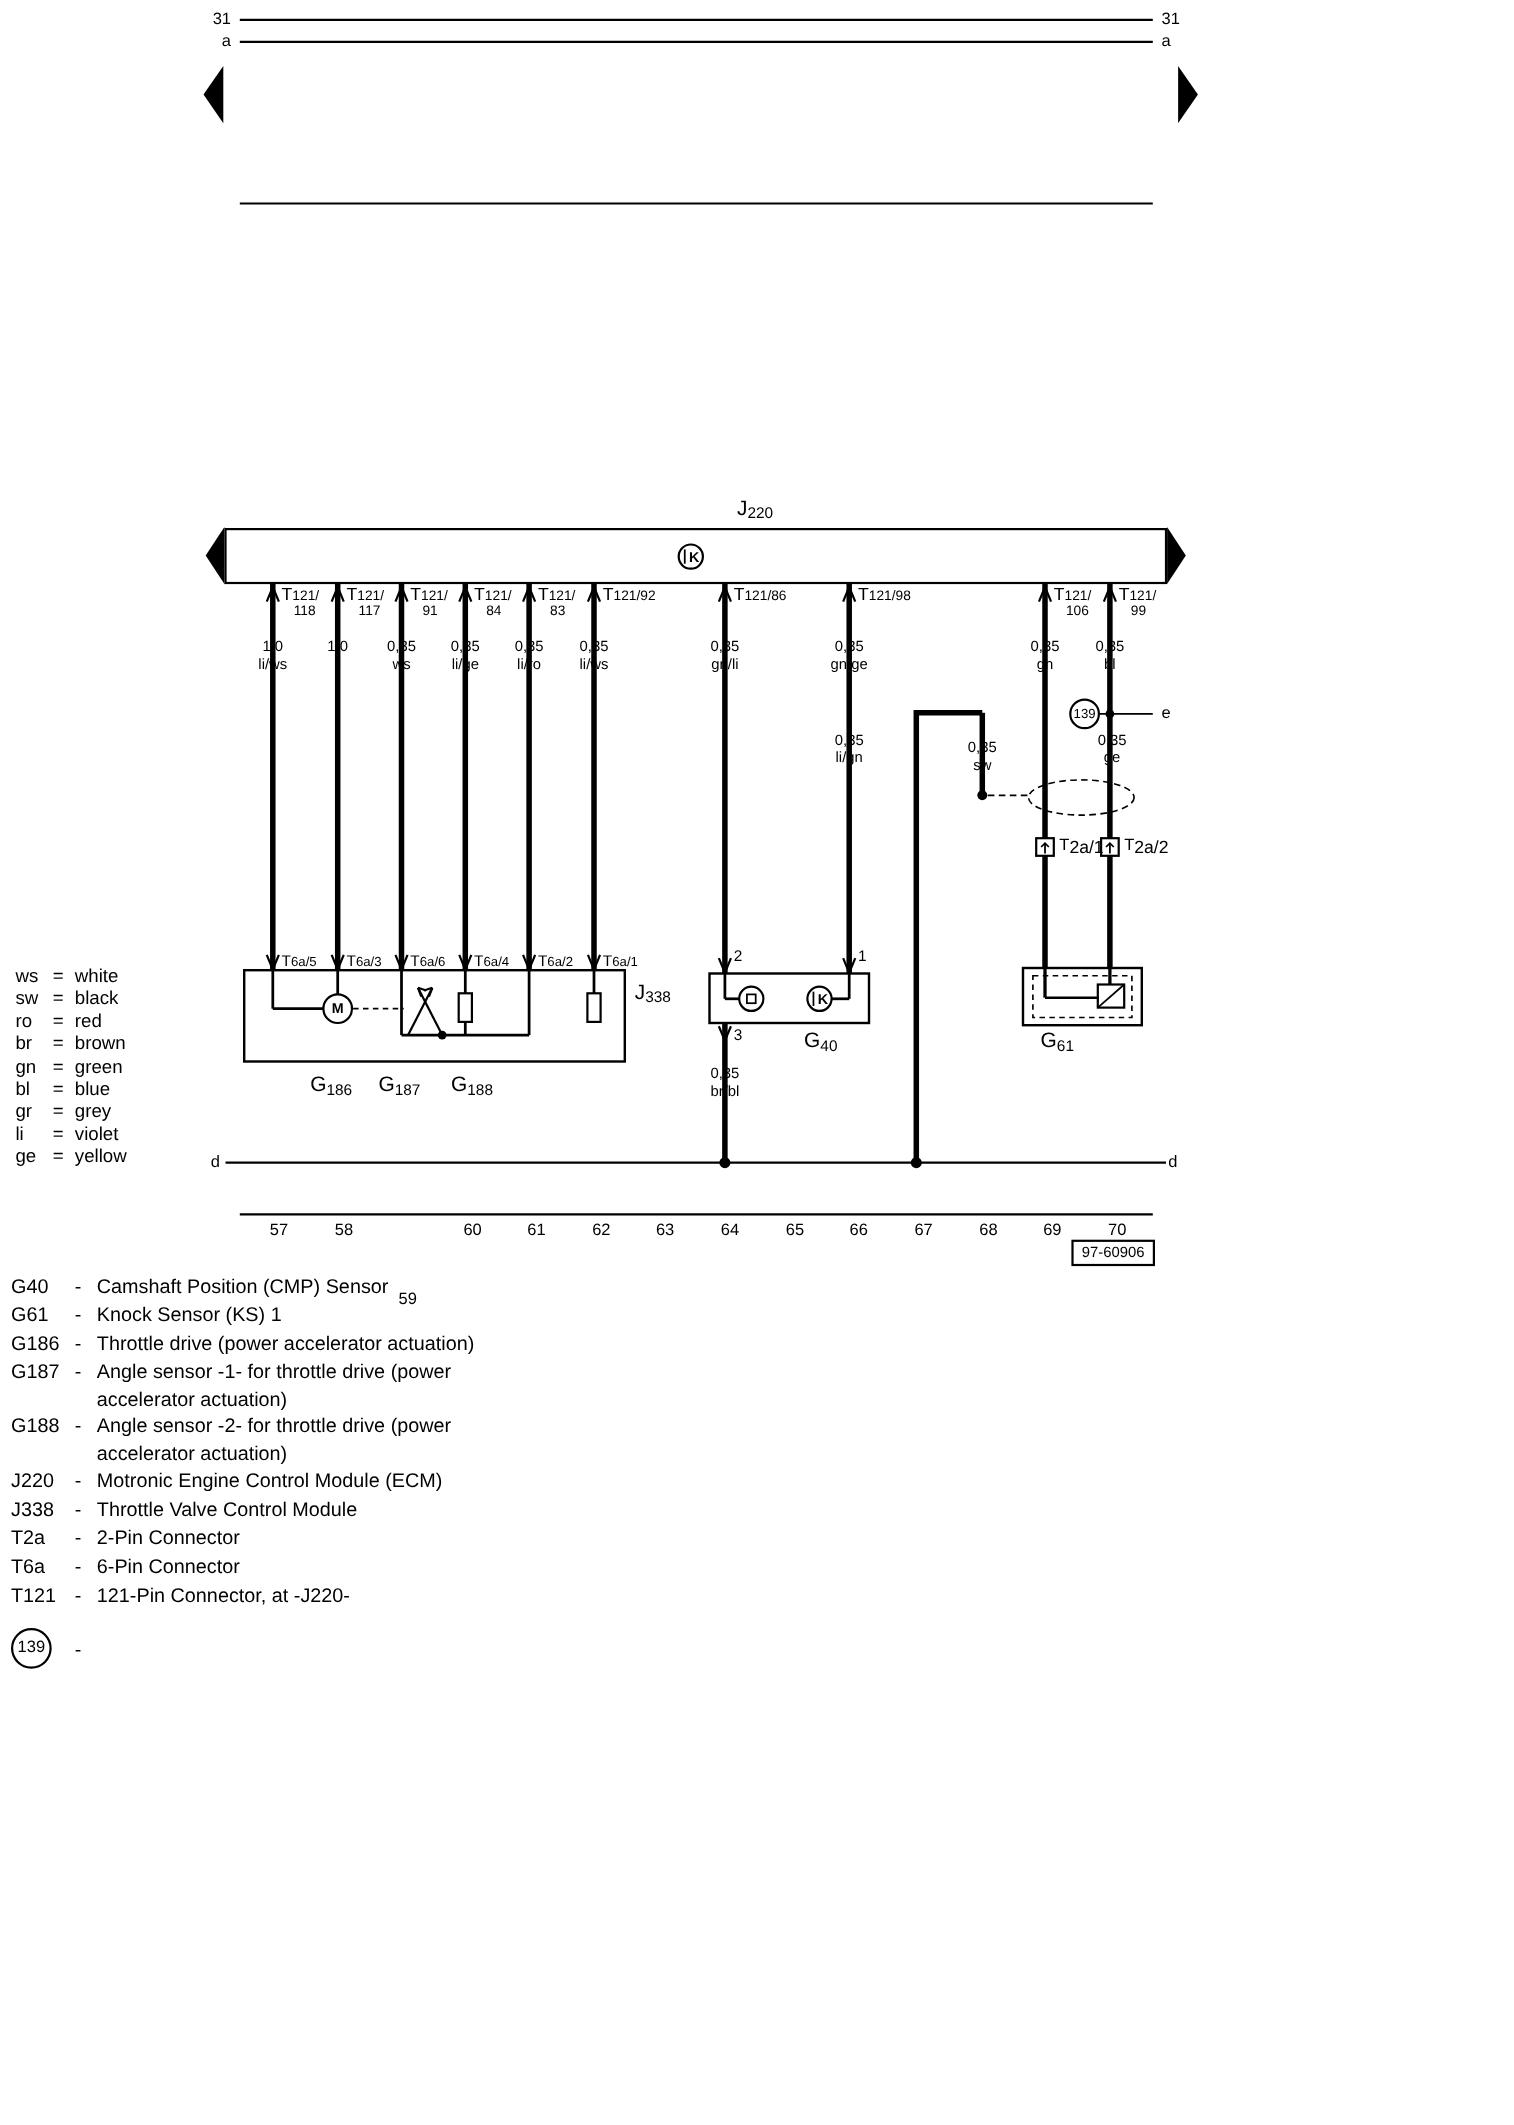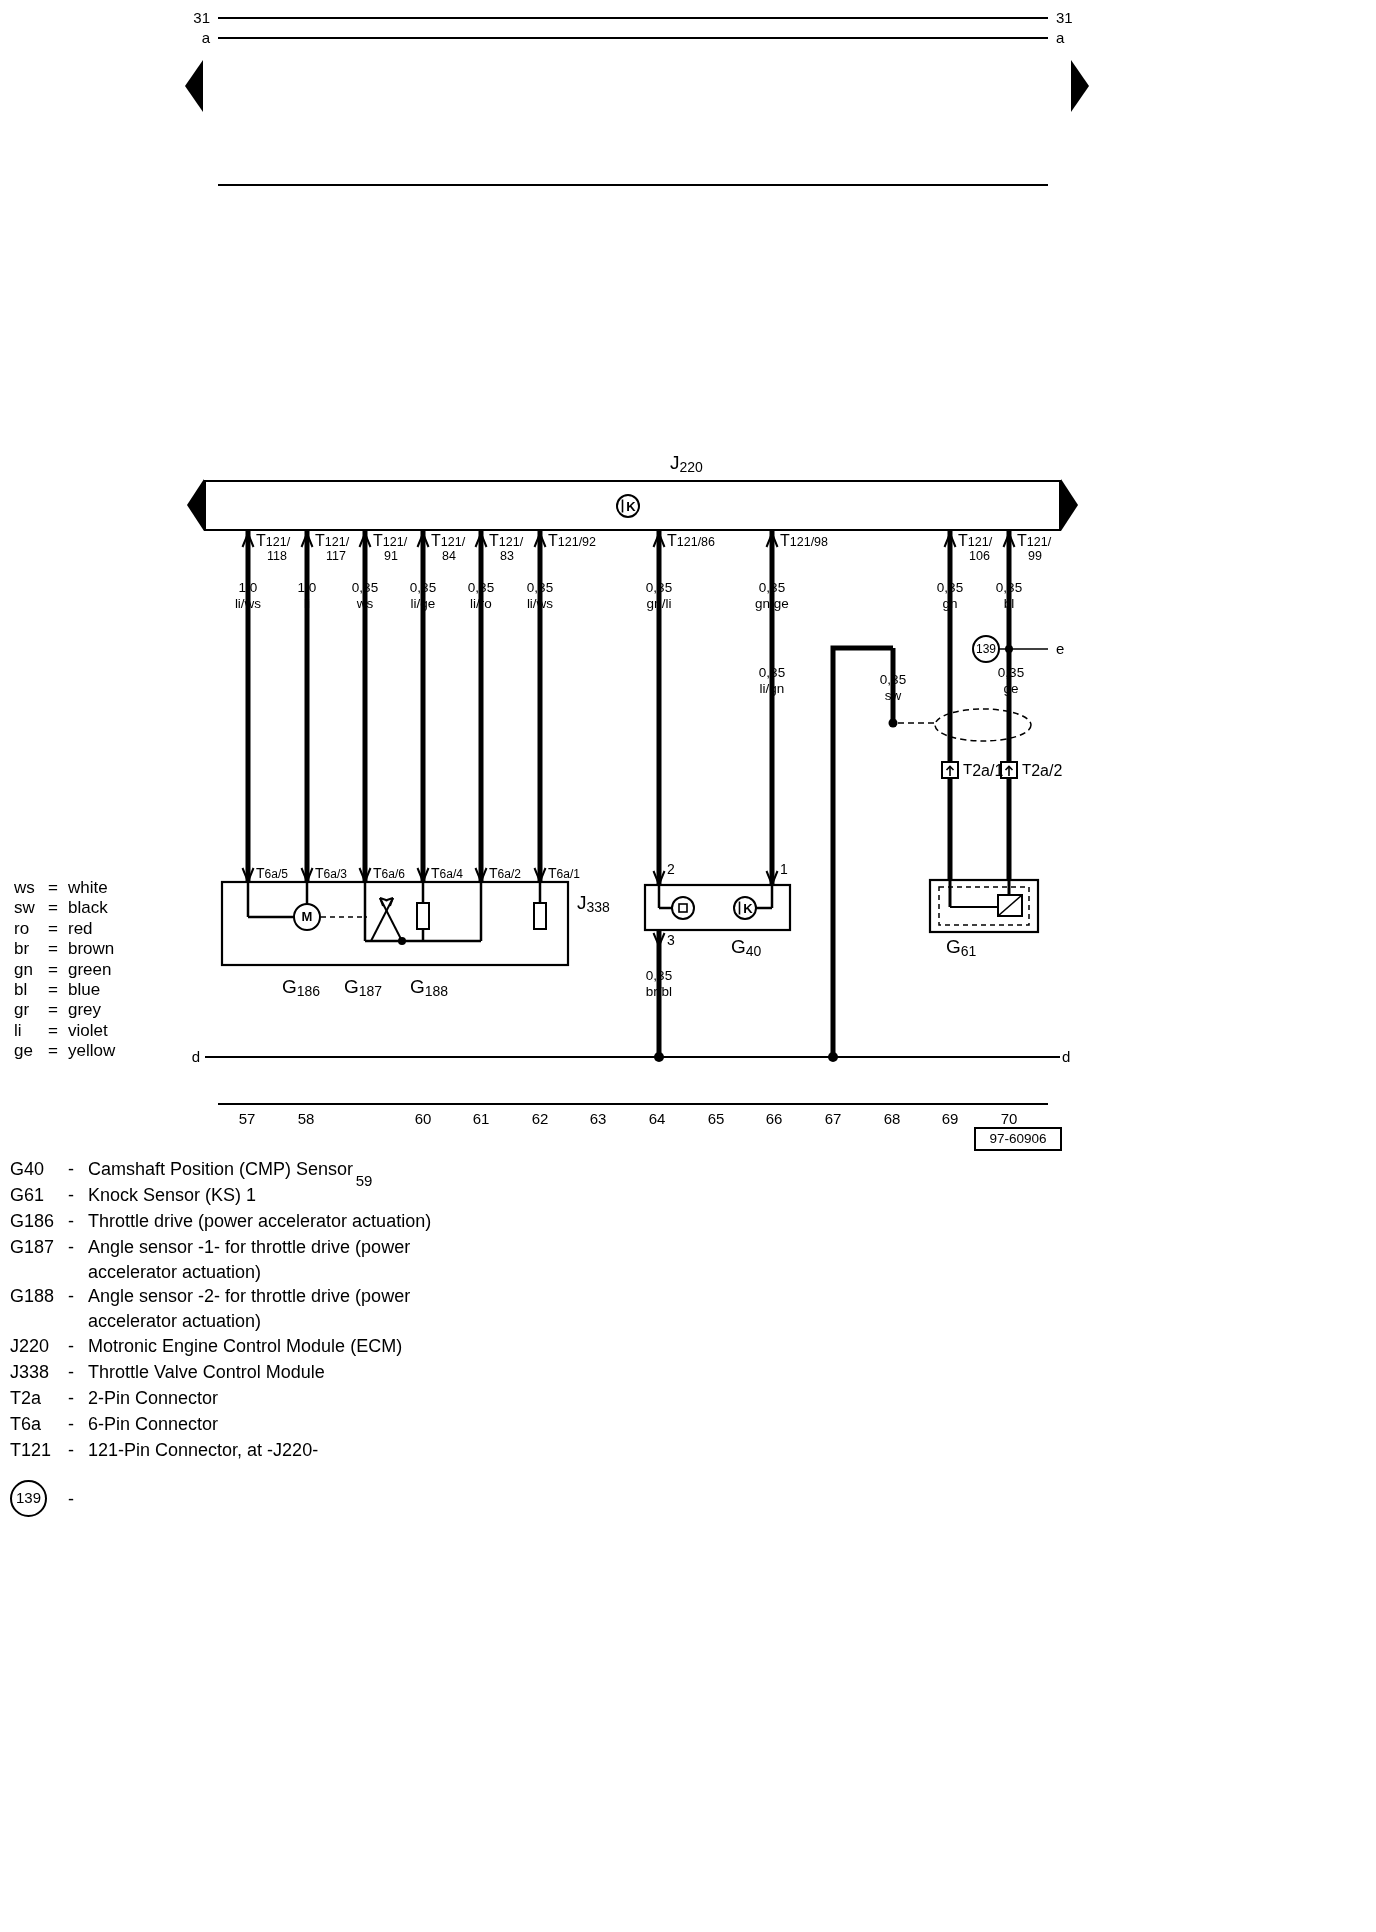--- a/index.html
+++ b/index.html
@@ -18,22 +18,22 @@
   .knum{font-size:12px;width:26px;text-align:center}
   .ksym{font-size:13px;font-weight:bold;width:12px;text-align:center}
   .msym{font-size:13px;font-weight:bold;width:16px;text-align:center}
   .cname{white-space:nowrap}
   .cname .cp{font-size:19px}
   .cname .cs{font-size:14px;vertical-align:-3px}
   .cname.small .cp{font-size:15px}
   .cname.small .cs{font-size:16px;vertical-align:-2px}
   .t6{font-size:12px;white-space:nowrap}
   .t6 .tp{font-size:14px}
-  .gridnum{width:30px;text-align:center;font-size:15px}
-  .docnum{left:974px;top:1127px;width:88px;height:24px;border:2px solid #000;
+  .gridnum{width:30px;text-align:right;font-size:15px}
+  .docnum{left:974px;top:1127px;width:76px;height:24px;border:2px solid #000;
           text-align:center;line-height:20px;font-size:13.5px}
   .legend{left:14px;top:878px;font-size:17px}
   .legend .row{display:flex;height:20.4px;align-items:flex-start}
   .legend .la{width:34px}
   .legend .le{width:20px}
   .lrow{left:10px;display:flex;font-size:18px;line-height:24.5px;align-items:flex-start}
   .lcode{width:58px;flex:none}
   .ldash{width:20px;flex:none}
   .ldesc{white-space:pre-line;max-width:520px}
   .gwrap{width:58px;flex:none}

